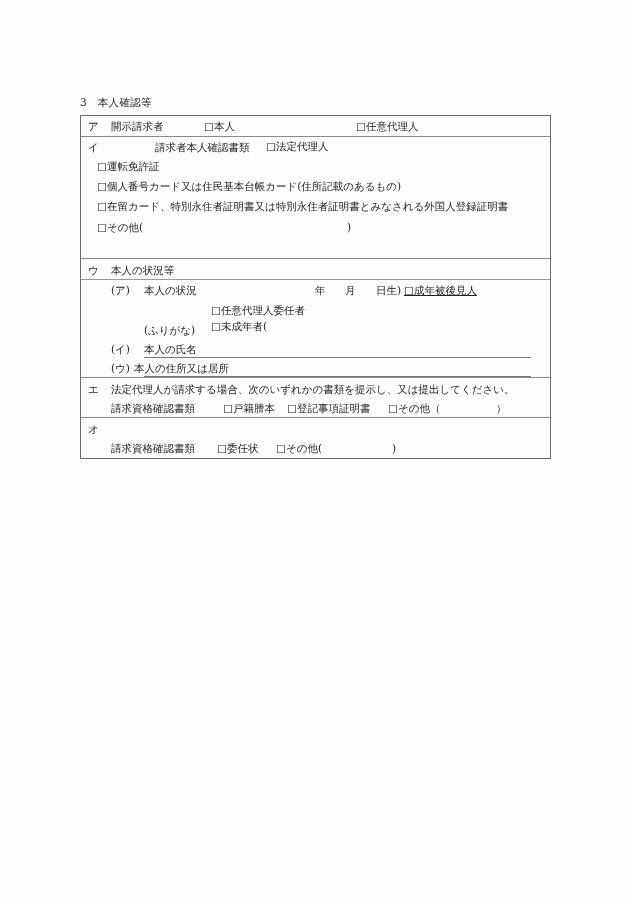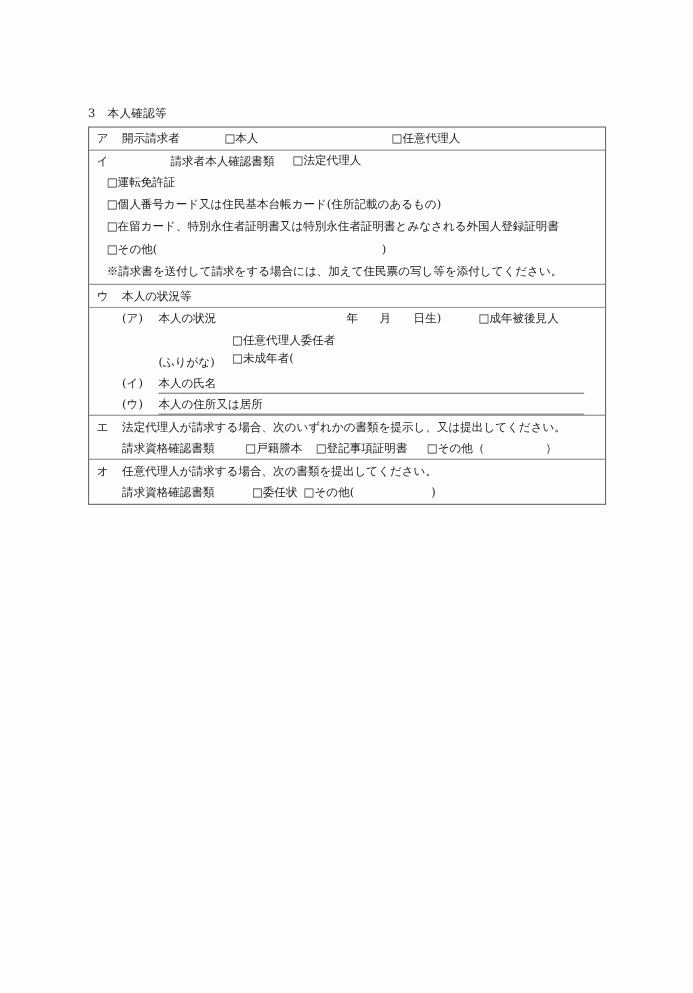--- a/index.html
+++ b/index.html
@@ -63,61 +63,59 @@
     </div>
 
     <div class="row" style="height:122px;">
       <span class="line" style="left:7px; top:3px;">イ</span>
       <span class="line" style="left:30px; top:3px;margin-left:44px;">請求者本人確認書類</span>
       <span class="line" style="left:16px; top:22px;">□運転免許証</span>
       <span class="line" style="left:16px; top:42px;">□個人番号カード又は住民基本台帳カード(住所記載のあるもの)</span>
       <span class="line" style="left:16px; top:62px;">□在留カード、特別永住者証明書又は特別永住者証明書とみなされる外国人登録証明書</span>
       <span class="line" style="left:16px; top:83px;">□その他(</span>
       <span class="line" style="left:266px; top:83px;">)</span>
-      <span class="line" style="left:16px; top:103px;">※請求書を送付して請求をする場合には、加えて住民票の写し等を添付してください。</span>
     </div>
 
     <div class="row" style="height:119px;">
       <span class="line" style="left:7px; top:4px;">ウ</span>
       <span class="line" style="left:30px; top:4px;">本人の状況等</span>
       <div class="rule" style="left:0; right:0; top:20px; border-top-color:#999;"></div>
 
       <span class="line" style="left:30px; top:24px;">(ア)</span>
       <span class="line" style="left:63px; top:24px;">本人の状況</span>
       <span class="line" style="left:130px; top:24px;margin-top:36px;">□未成年者(</span>
       <span class="line" style="left:234px; top:24px;">年</span>
       <span class="line" style="left:264px; top:24px;">月</span>
       <span class="line" style="left:295px; top:24px;">日生)</span>
-      <span class="line" style="left:354px; top:24px;">□成年被後見人</span>
+      <span class="line" style="left:323px; top:24px;text-decoration:underline;">□成年被後見人</span>
       <span class="line" style="left:130px; top:44px;">□任意代理人委任者</span>
 
       <span class="line" style="left:63px; top:64px;">(ふりがな)</span>
 
       <span class="line" style="left:30px; top:83px;">(イ)</span>
       <span class="line" style="left:63px; top:83px;">本人の氏名</span>
       <div class="rule" style="left:63px; width:387px; top:98px;"></div>
 
       <span class="line" style="left:30px; top:102px;">(ウ)</span>
-      <span class="line" style="left:63px; top:102px;text-align:center;">本人の住所又は居所</span>
+      <span class="line" style="left:53px; top:102px;text-align:center;">本人の住所又は居所</span>
       <div class="rule" style="left:63px; width:387px; top:117px;"></div>
     </div>
 
     <div class="row" style="height:40px;">
       <span class="line" style="left:7px; top:4px;">エ</span>
       <span class="line" style="left:30px; top:4px;">法定代理人が請求する場合、次のいずれかの書類を提示し、又は提出してください。</span>
       <span class="line" style="left:30px; top:23px;">請求資格確認書類</span>
       <span class="line" style="left:142px; top:23px;">□戸籍謄本</span>
       <span class="line" style="left:206px; top:23px;">□登記事項証明書</span>
       <span class="line" style="left:307px; top:23px;">□その他（</span>
       <span class="line" style="left:415px; top:23px;">）</span>
     </div>
 
     <div class="row" style="height:40px;">
       <span class="line" style="left:7px; top:4px;">オ</span>
-      <span class="line" style="left:30px; top:4px;">任意代理人が請求する場合、次の書類を提出してください。</span>
       <span class="line" style="left:30px; top:23px;">請求資格確認書類</span>
-      <span class="line" style="left:148px; top:23px;">□委任状</span>
+      <span class="line" style="left:136px; top:23px;">□委任状</span>
       <span class="line" style="left:195px; top:23px;">□その他(</span>
       <span class="line" style="left:311px; top:23px;">)</span>
     </div>
 
   </div>
 </div>
 
 </body></html>

